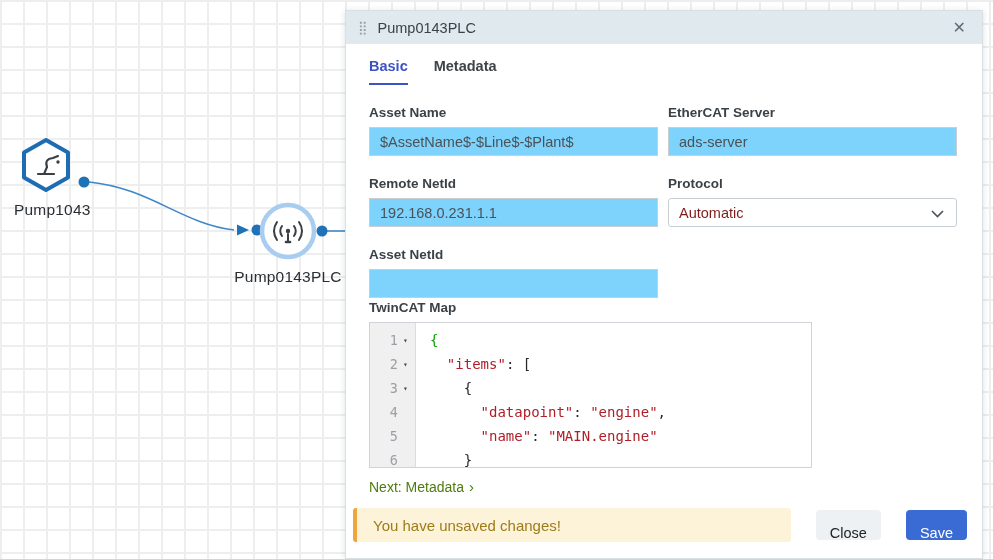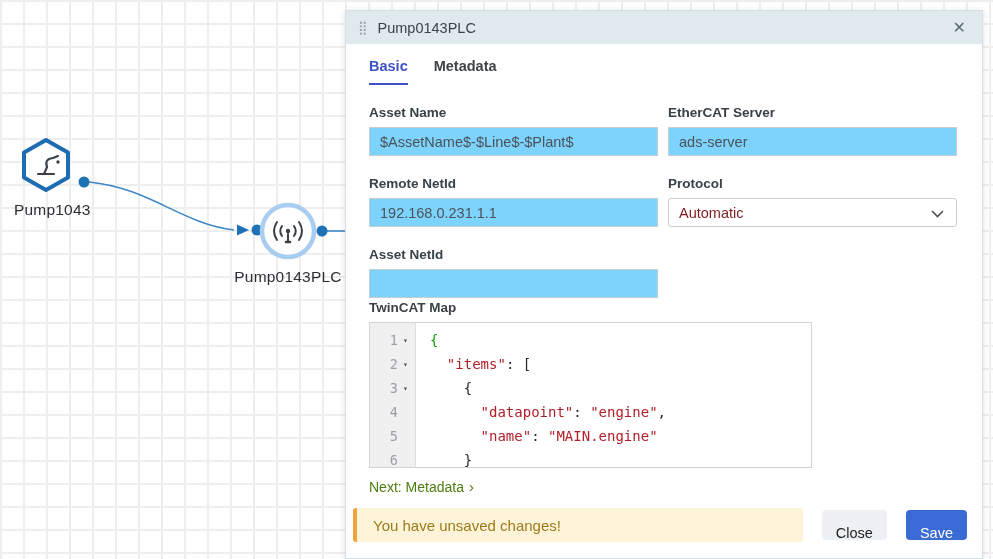--- a/index.html
+++ b/index.html
@@ -40,21 +40,21 @@
   .gline .fold { width:11px; font-size:8px; color:#4a4a4a; margin-left:2px; text-align:center; }
   .codearea { flex:1; padding:5px 0 0 14px; cursor:text; }
   .cline { height:24px; line-height:24px; font-family:"DejaVu Sans Mono", monospace; font-size:14px; white-space:pre; }
   .tok.plain { color:#24292e; }
   .tok.red { color:#b01e28; }
   .tok.green { color:#13a10e; }
   
   .next-row { padding:10px 23px 0 23px; flex:0 0 auto; }
   .next-link { color:#4d7c0f; font-size:14px; cursor:pointer;margin-top:20px; }
   .next-link .chev-r { margin-left:5px; font-size:15px; }
-  .footer { margin-top:12px; padding:0 15px 0 7px; display:flex; align-items:center; gap:19px; flex:0 0 auto; }
+  .footer { margin-top:12px; padding:0 15px 0 7px; display:flex; align-items:center; gap:25px; flex:0 0 auto; }
   .warnbar { flex:1; height:34px; background:#fdf3d9; border-left:4px solid #f0a43c; border-radius:3px;
              display:flex; align-items:center; padding-left:16px; font-size:15px; color:#9c7c19; }
   .btn { height:30px; border:none; border-radius:4px; font-size:14.5px; padding:15px 14px; cursor:pointer;
          font-family:"Liberation Sans", sans-serif; }
   .btn.close { background:#eef1f4; color:#202124; }
   .btn.save { background:#3a6bd4; color:#ffffff; }
 </style>
 </head>
 <body>
 

